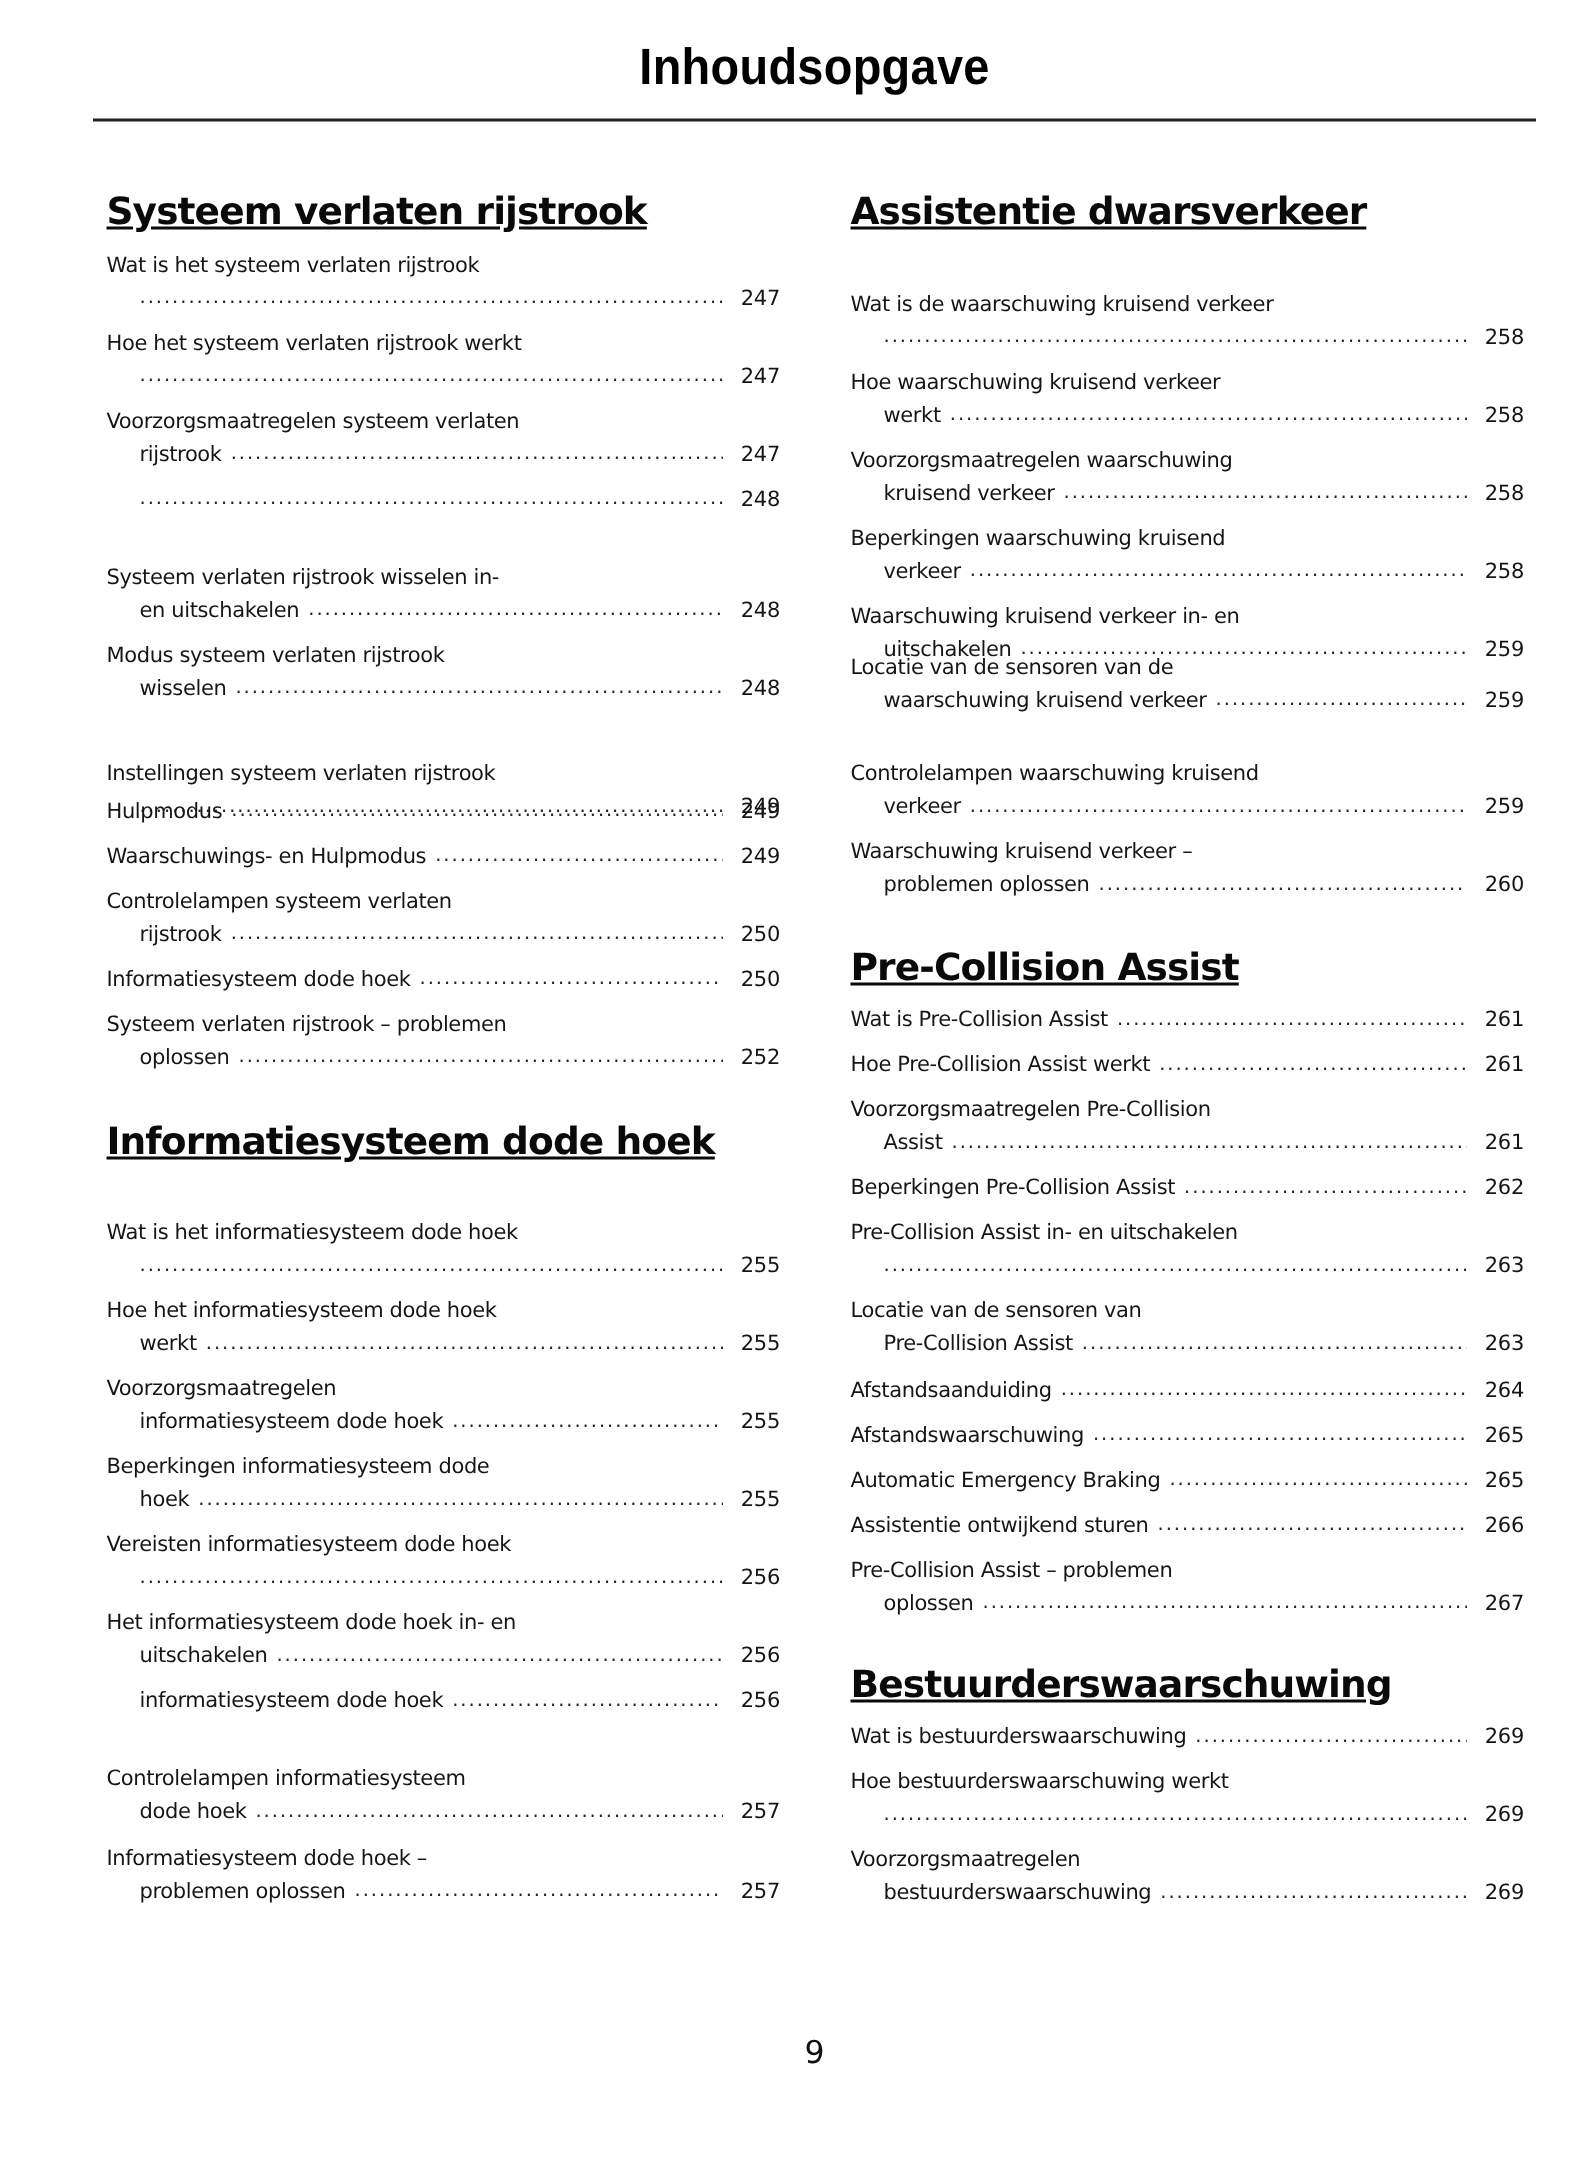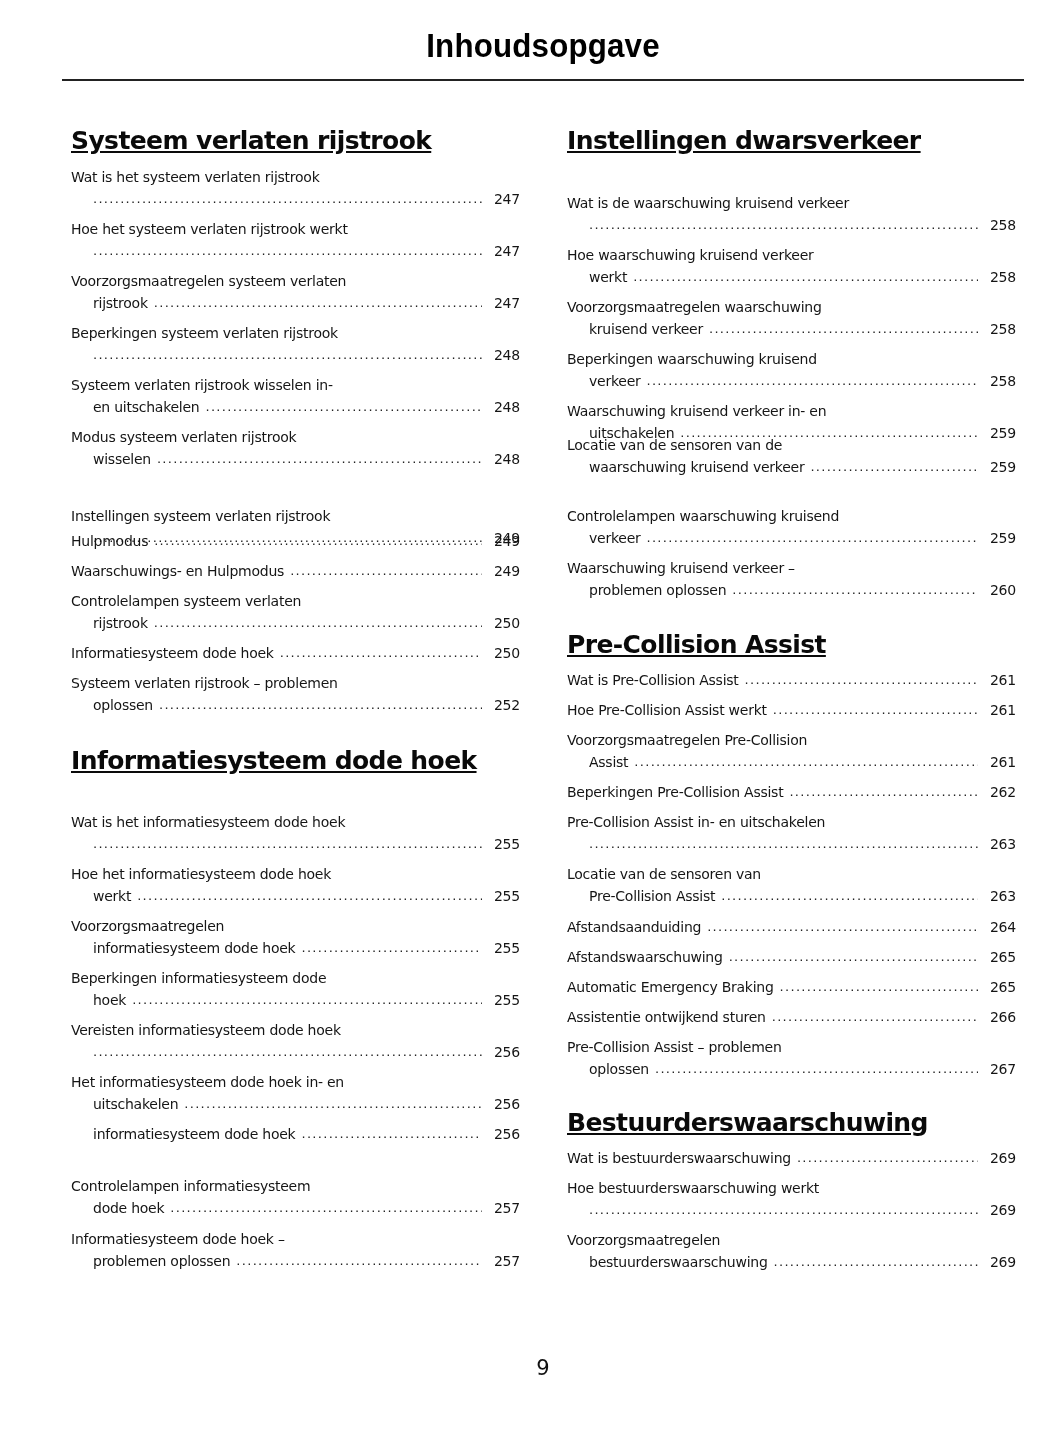--- a/index.html
+++ b/index.html
@@ -141,23 +141,20 @@
     <div class="line">
         <span class="text">Voorzorgsmaatregelen systeem verlaten</span>
       </div>
     <div class="line indent">
         <span class="text">rijstrook</span>
         <span class="leader"></span>
         <span class="page">247</span>
       </div>
   </div>
   <div class="entry" style="top:322px">
-    <div class="line">
-        <span class="text">Beperkingen systeem verlaten rijstrook</span>
-      </div>
     <div class="line indent">
         <span class="leader full"></span>
         <span class="page">248</span>
       </div>
   </div>
   <div class="entry" style="top:374px">
     <div class="line">
         <span class="text">Systeem verlaten rijstrook wisselen in-</span>
       </div>
     <div class="line indent">
@@ -311,21 +308,21 @@
     <div class="line indent">
         <span class="text">problemen oplossen</span>
         <span class="leader"></span>
         <span class="page">257</span>
       </div>
   </div>
 </div>
 
 <div class="column col-right">
 
-  <div class="section-heading" style="top:126px">Instellingen dwarsverkeer</div>
+  <div class="section-heading" style="top:126px">Assistentie dwarsverkeer</div>
 
   <div class="entry" style="top:192px">
     <div class="line">
         <span class="text">Wat is de waarschuwing kruisend verkeer</span>
       </div>
     <div class="line indent">
         <span class="leader full"></span>
         <span class="page">258</span>
       </div>
   </div>

